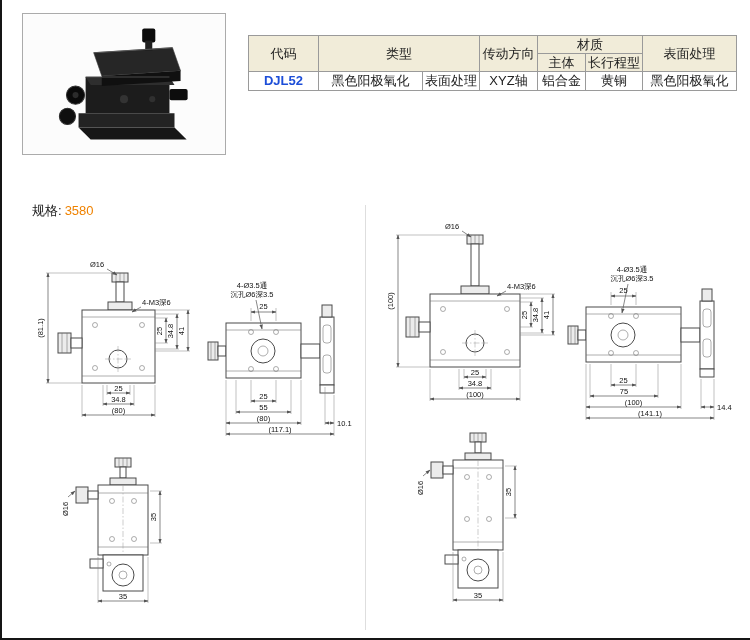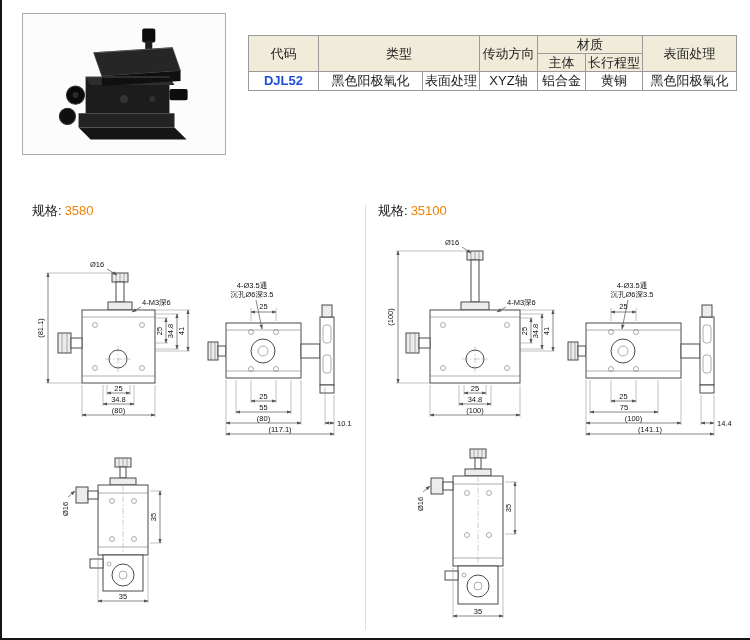--- a/index.html
+++ b/index.html
@@ -245,23 +245,20 @@
         <text class="dt" x="136" y="296" text-anchor="middle" transform="rotate(-90 136 296)">35</text>
         <line class="ext" x1="78" y1="336" x2="78" y2="382"></line>
         <line class="ext" x1="128" y1="336" x2="128" y2="382"></line>
         <line class="dl" x1="78" y1="380" x2="128" y2="380"></line>
         <text class="dt" x="103" y="377.5" text-anchor="middle">35</text>
       </g>
     </svg>
   </div>
 
   <div class="section" id="secB">
-    <div class="spec-title">
-      <span>规格:</span><span class="orange">35100</span>
-    </div>
     <svg class="draw" viewBox="0 0 372 405" width="372" height="405">
 
       <g>
         <rect class="olg" x="97" y="30" width="16" height="9"></rect>
         <line class="tn" x1="101" y1="30" x2="101" y2="39"></line>
         <line class="tn" x1="105" y1="30" x2="105" y2="39"></line>
         <line class="tn" x1="109" y1="30" x2="109" y2="39"></line>
         <rect class="ol" x="101" y="39" width="8" height="42"></rect>
         <rect class="olg" x="91" y="81" width="28" height="8"></rect>
         <rect class="ol" x="60" y="89" width="90" height="73"></rect>

